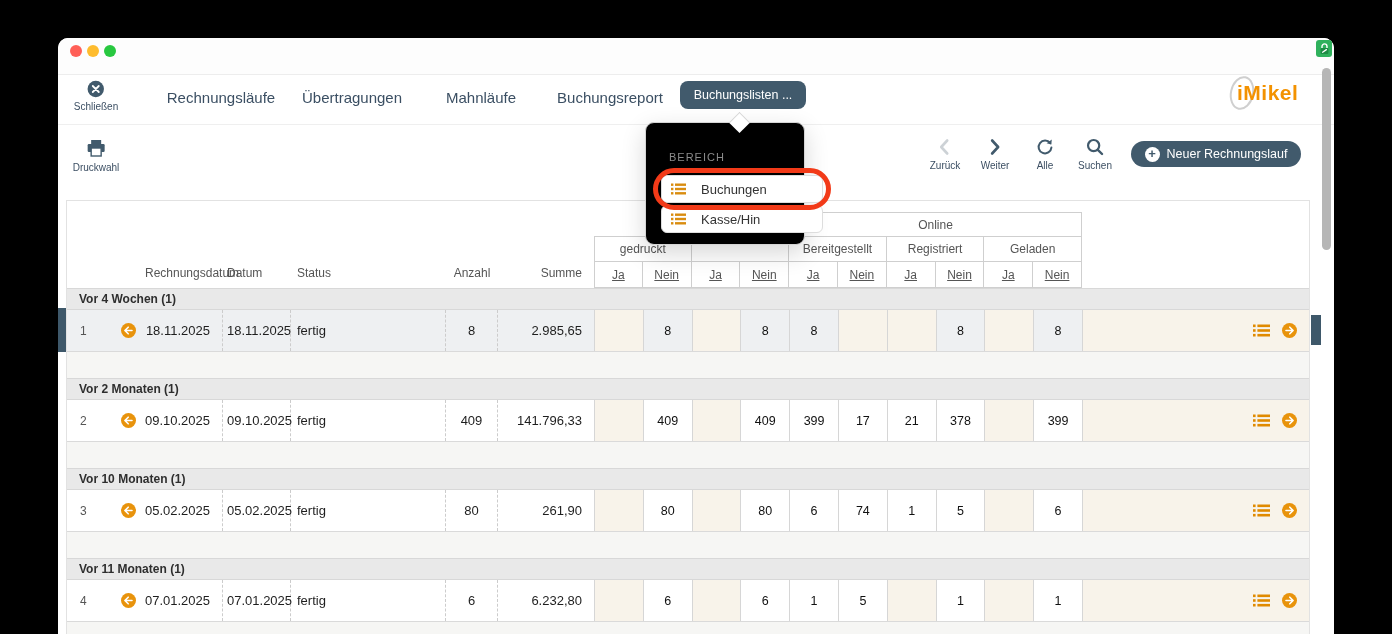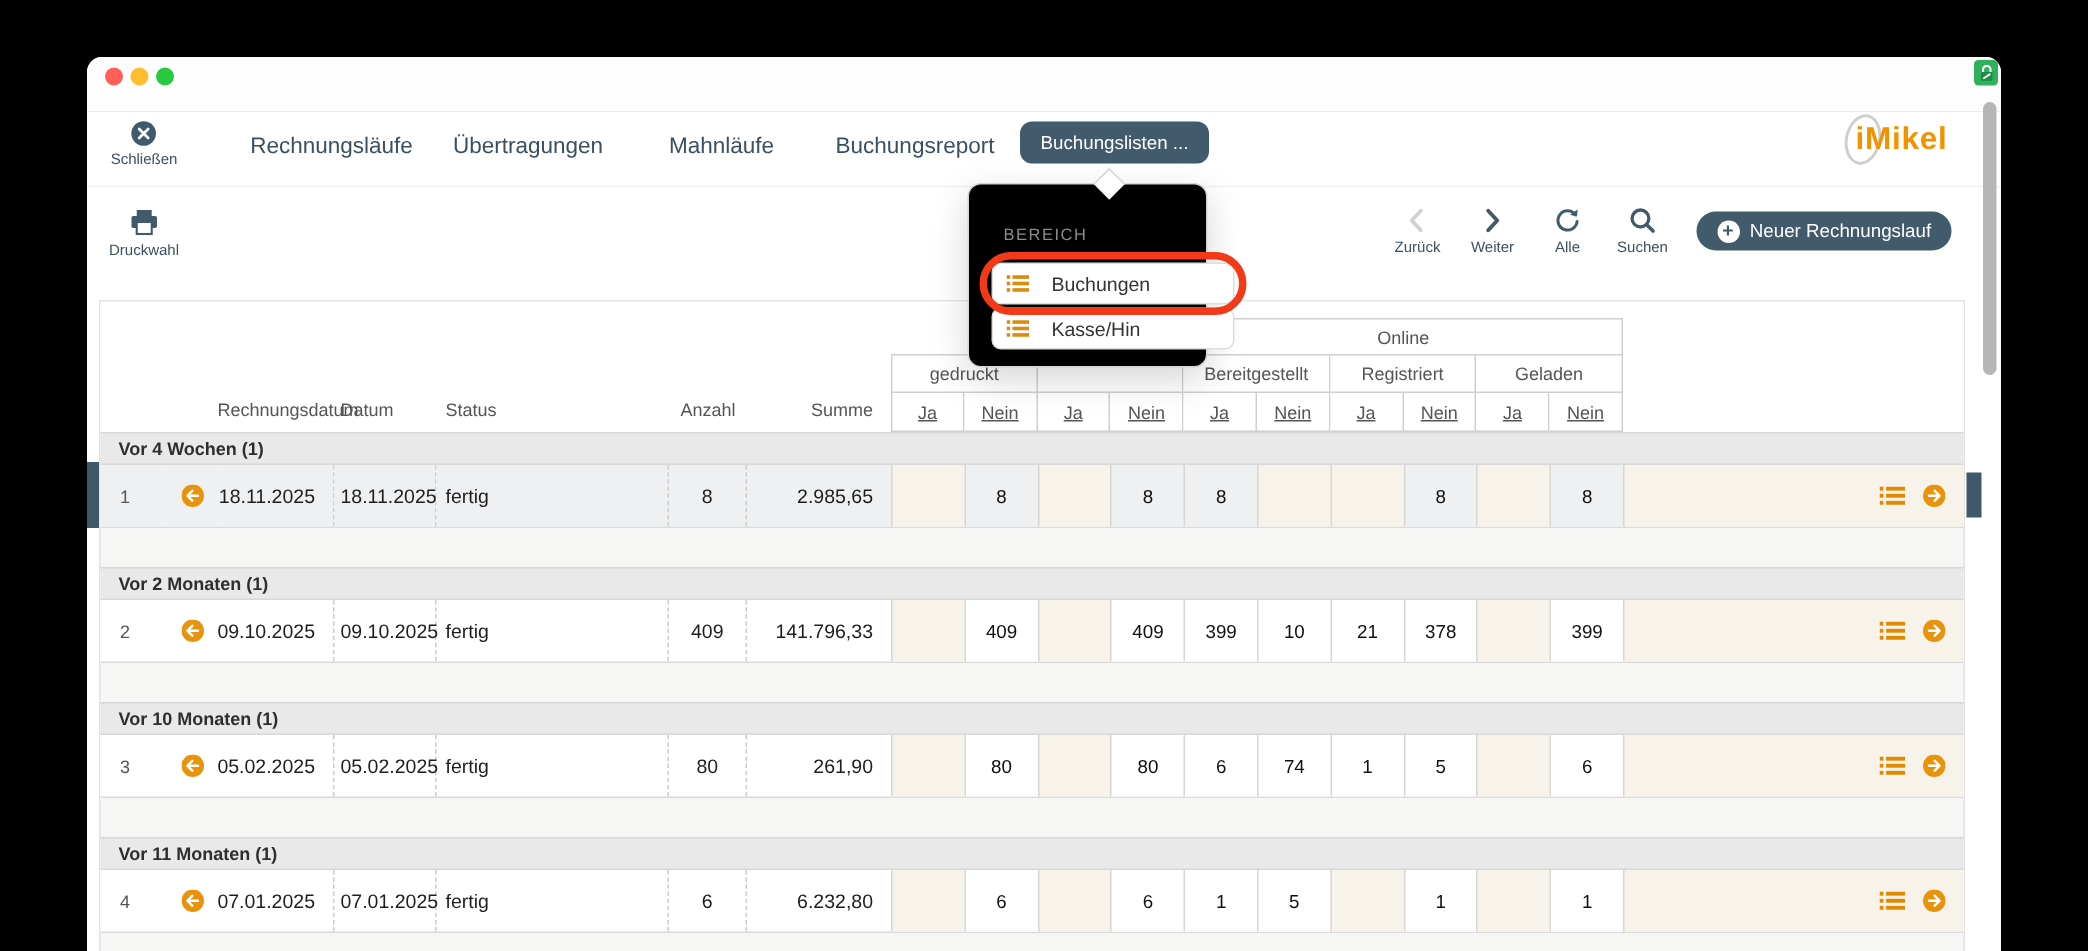--- a/index.html
+++ b/index.html
@@ -294,21 +294,21 @@
           <div class="cell c-rdat">09.10.2025</div>
           <div class="cell c-dat">09.10.2025</div>
           <div class="cell c-status">fertig</div>
           <div class="cell c-anzahl">409</div>
           <div class="cell c-summe">141.796,33</div>
           <div class="cell c-val empty"></div>
           <div class="cell c-val">409</div>
           <div class="cell c-val empty"></div>
           <div class="cell c-val">409</div>
           <div class="cell c-val">399</div>
-          <div class="cell c-val">10</div>
+          <div class="cell c-val">17</div>
           <div class="cell c-val">21</div>
           <div class="cell c-val">378</div>
           <div class="cell c-val empty"></div>
           <div class="cell c-val">399</div>
           <div class="cell c-trail">
             <div class="cell ">
               <svg width="17" height="13" viewBox="0 0 17 13">
                 <g fill="#e08a00">
   <rect x="0" y="0.5" width="2.6" height="2.6"></rect>
                   <rect x="4.4" y="0.5" width="12.6" height="2.6"></rect>

